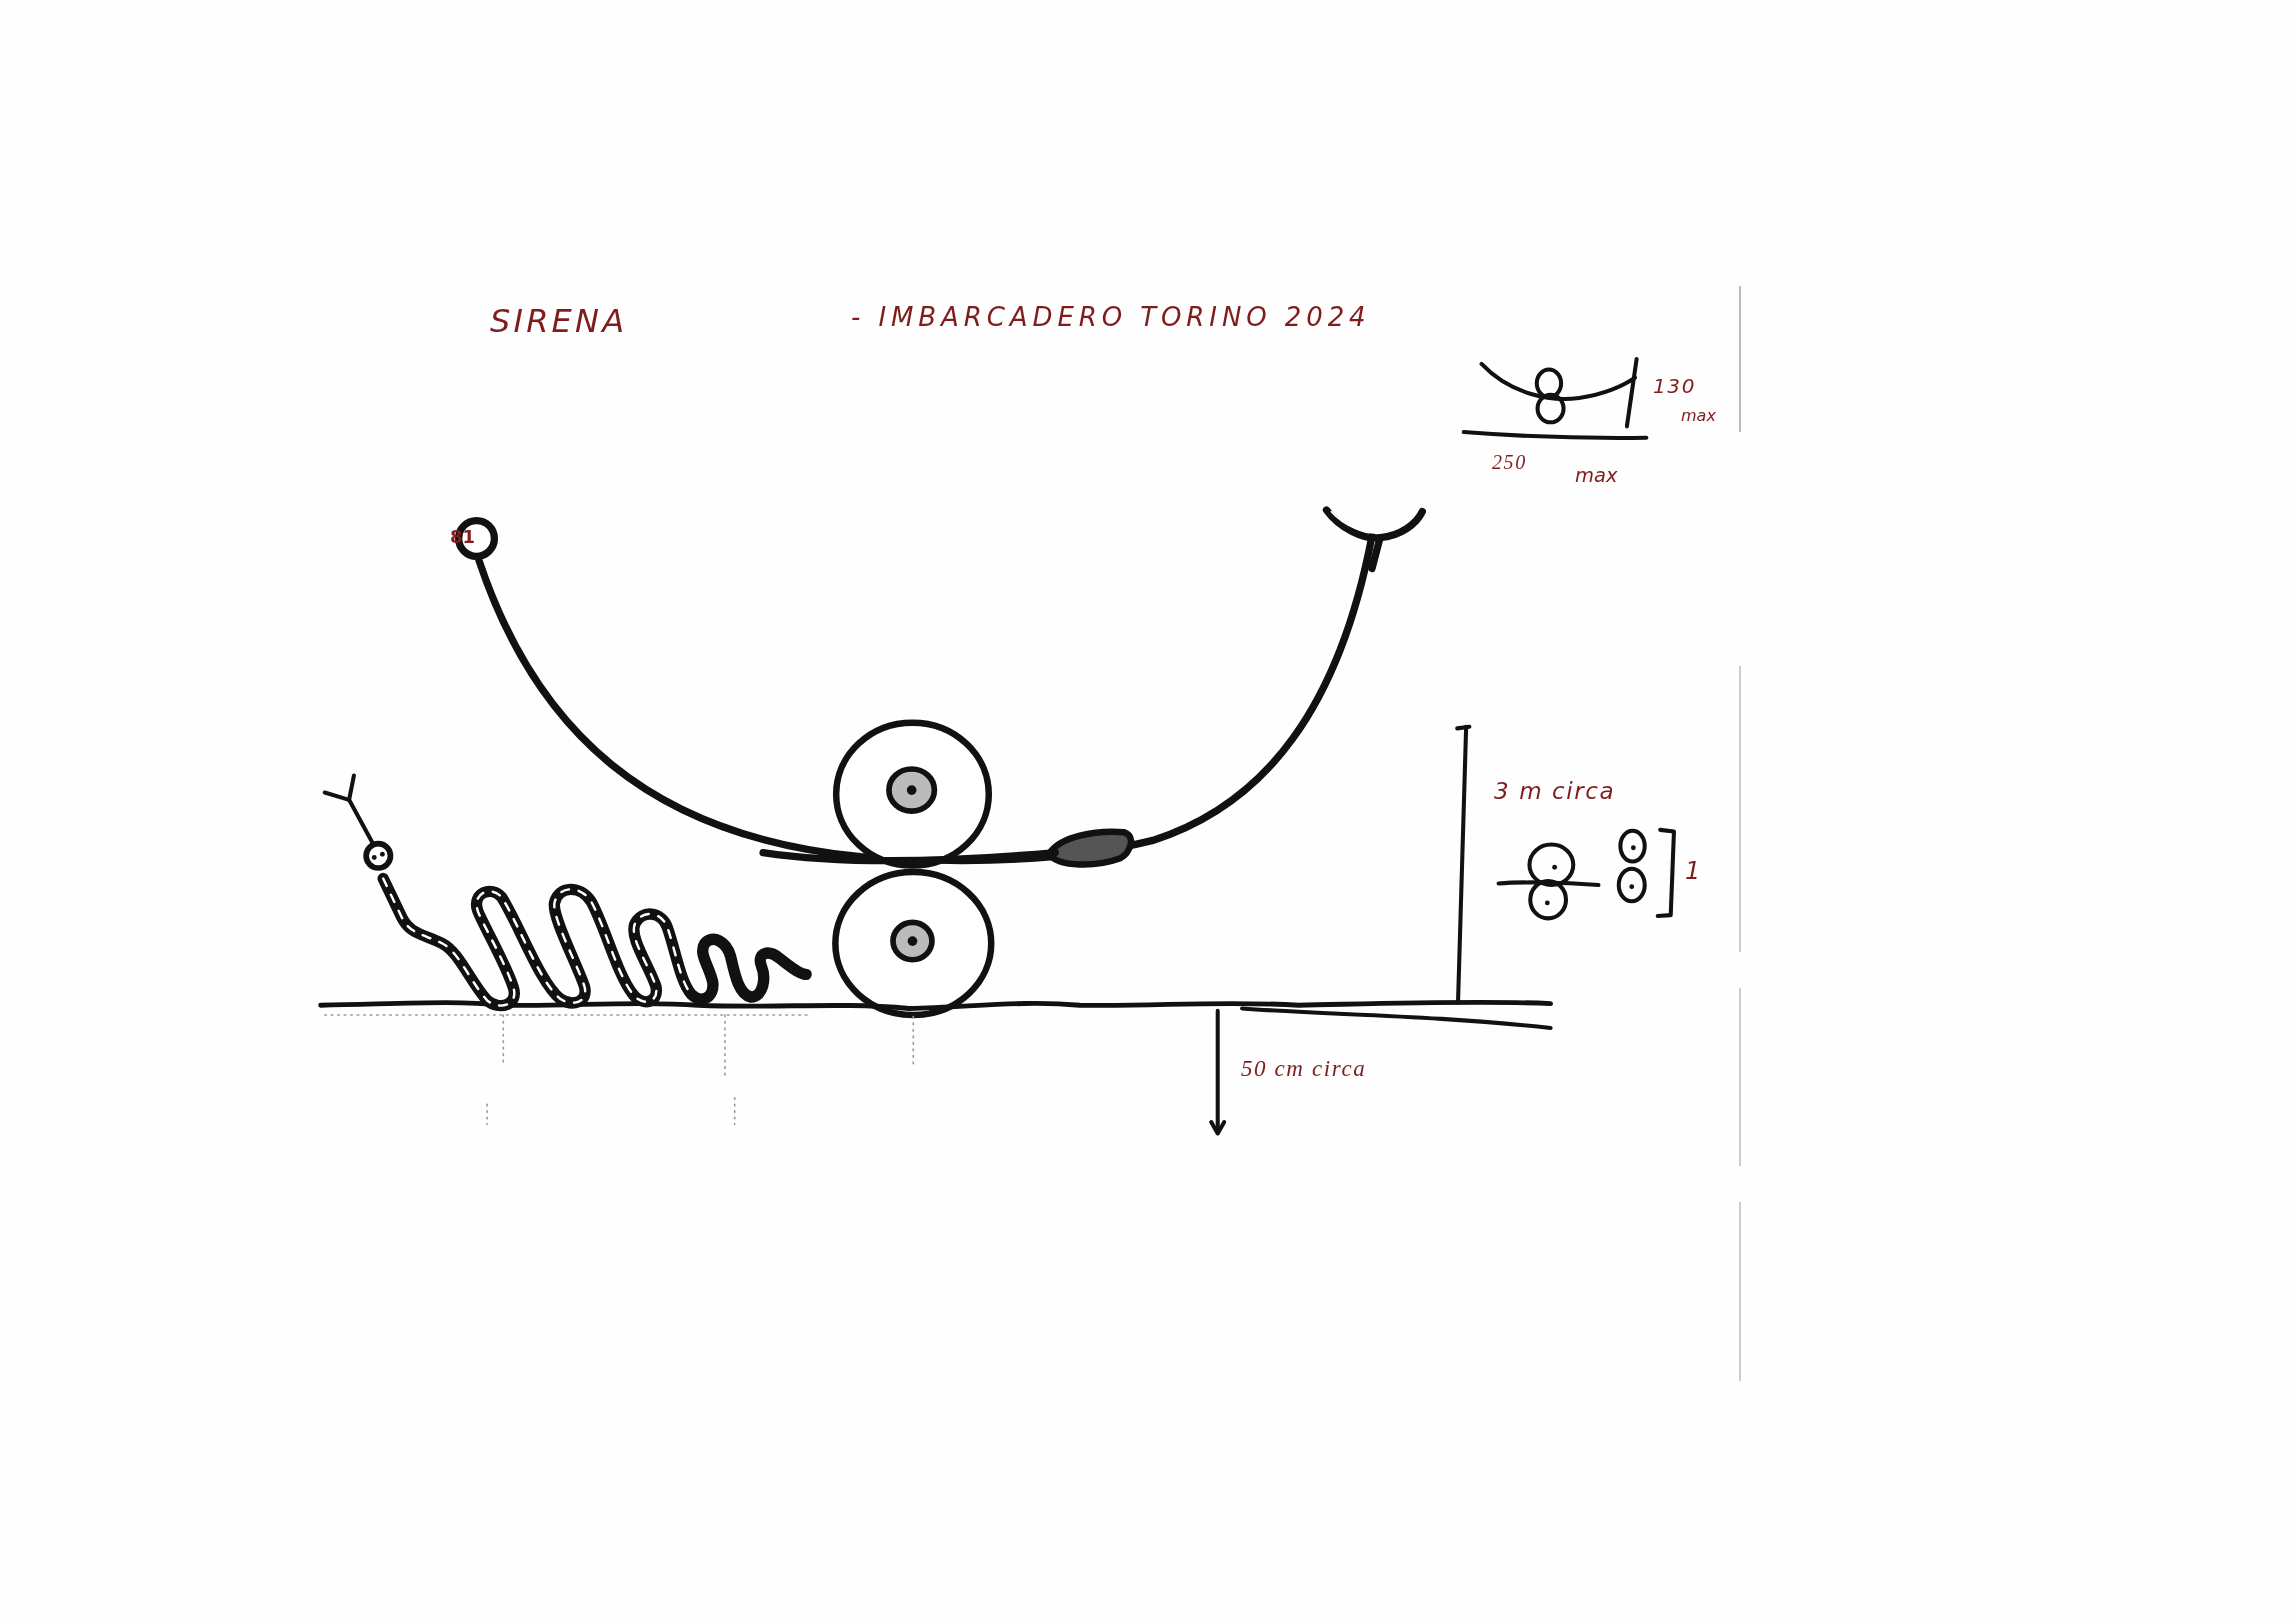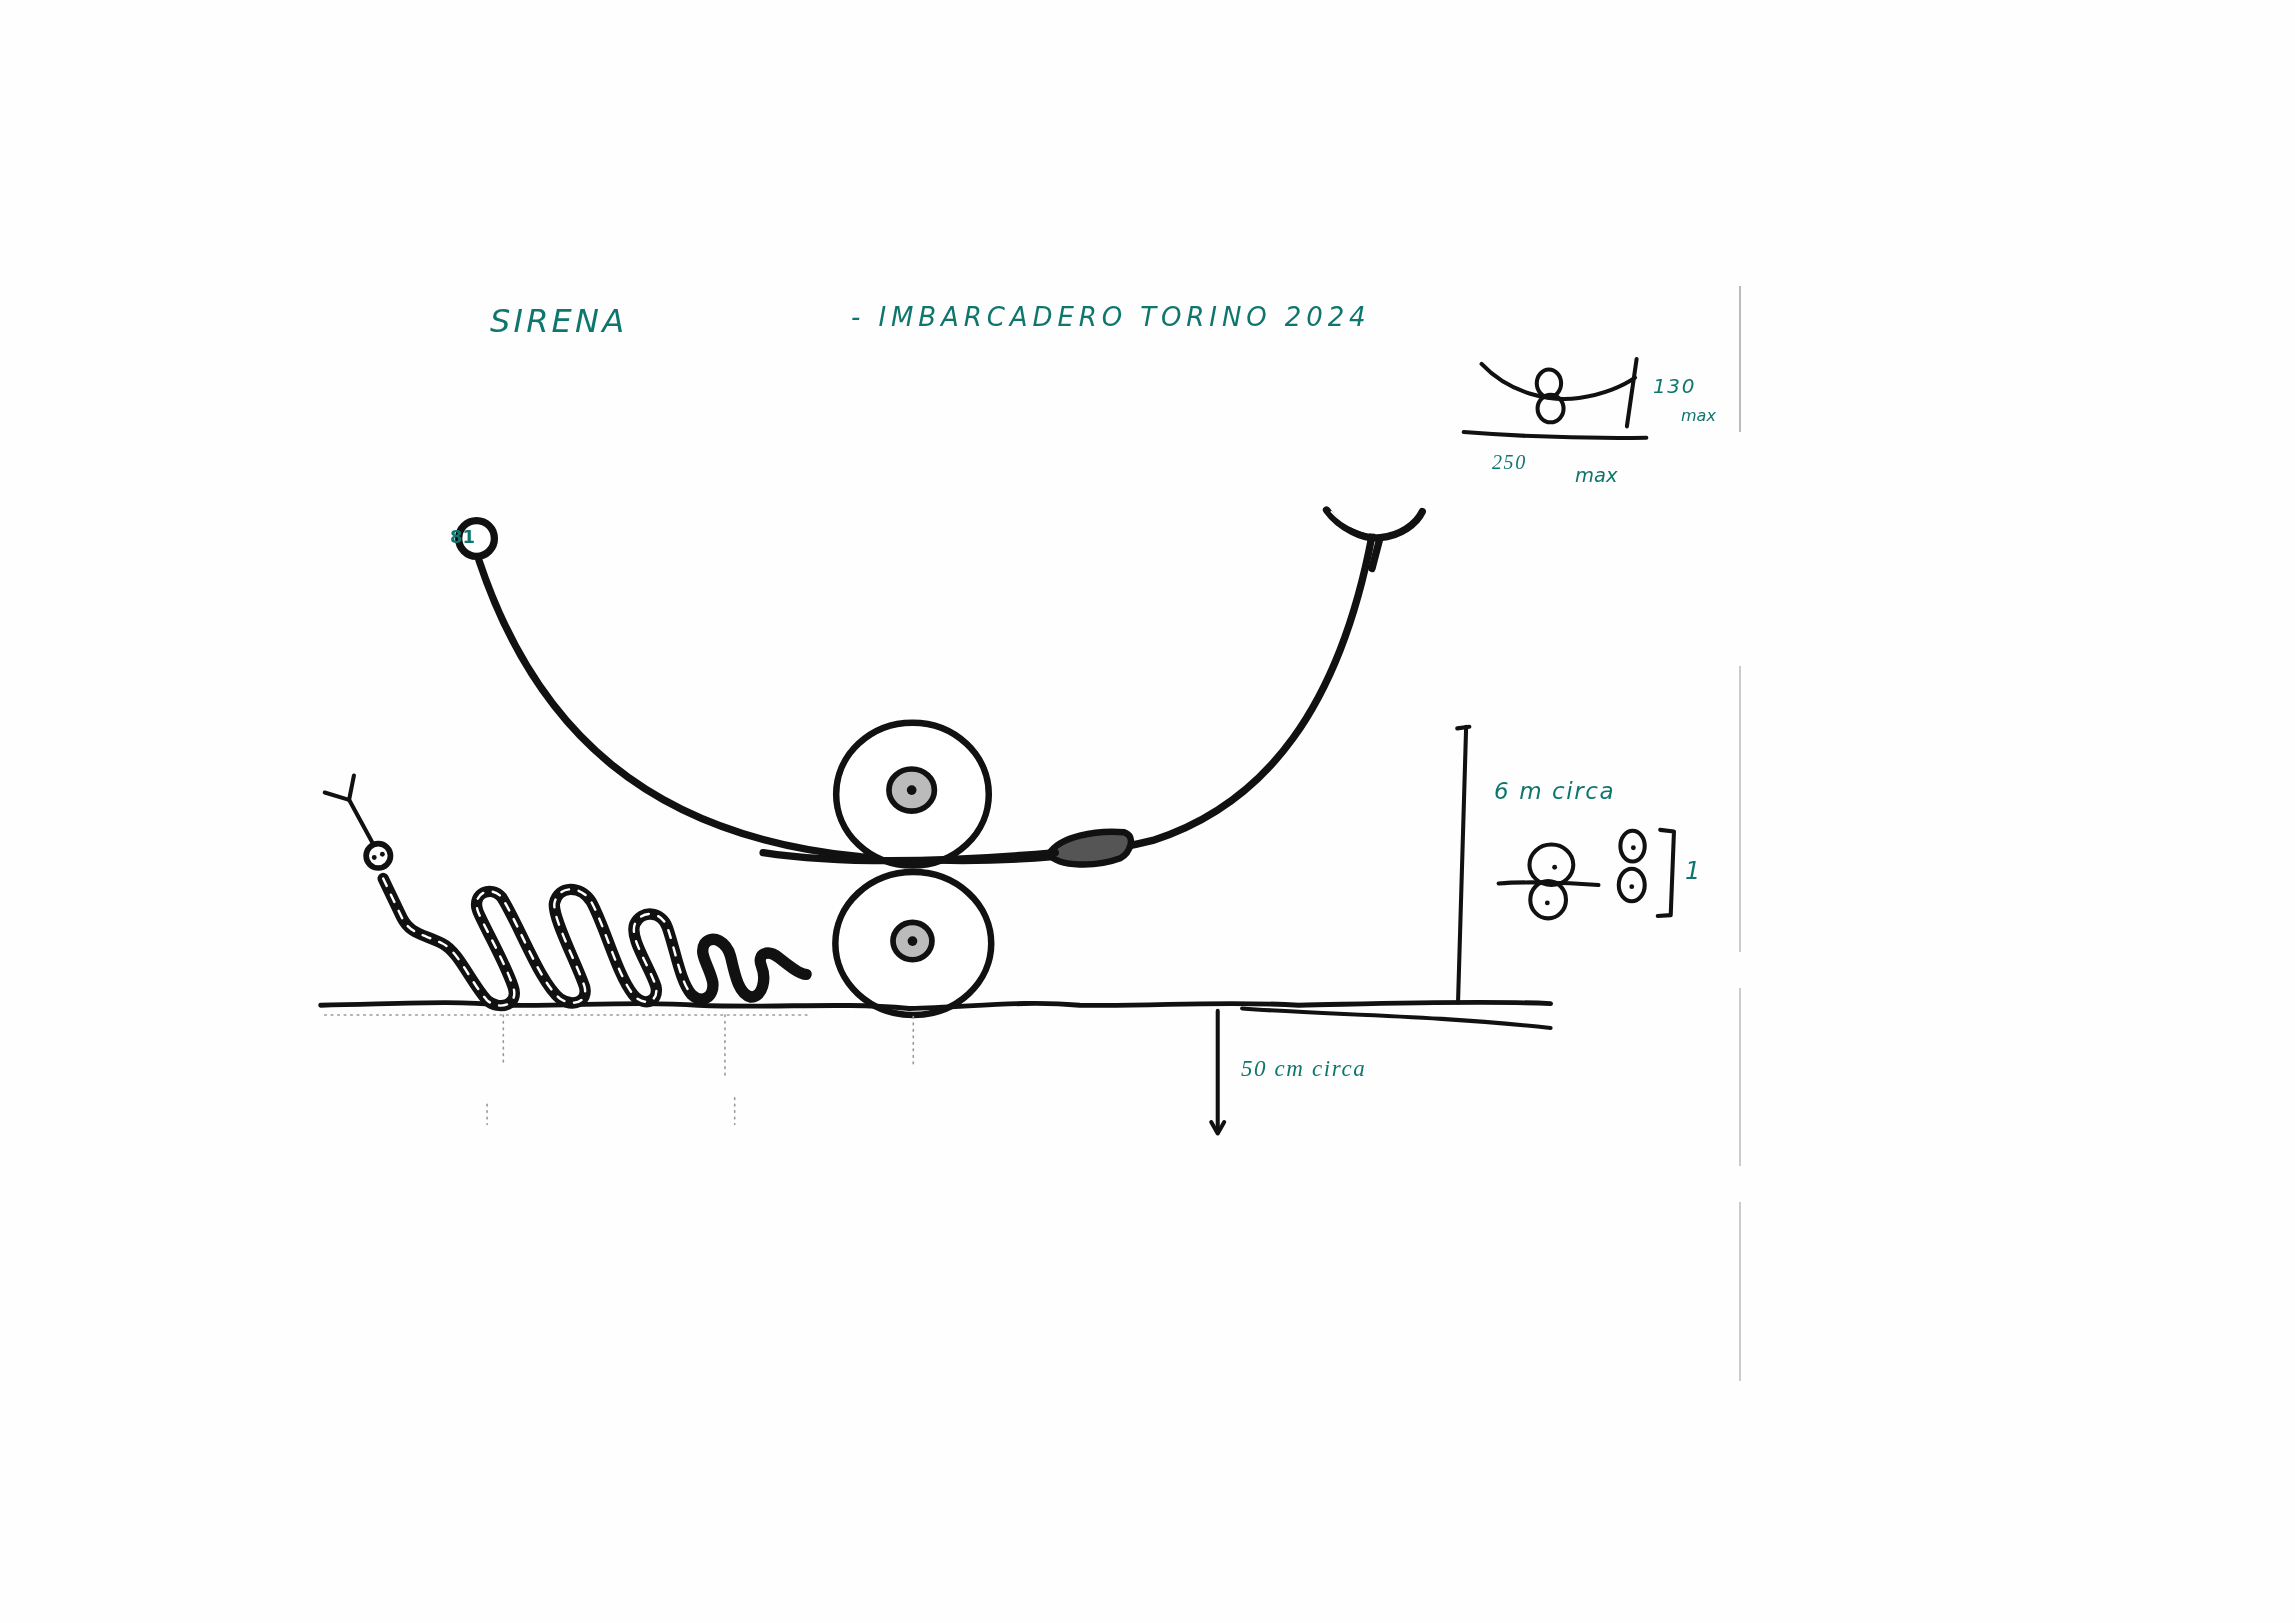--- a/index.html
+++ b/index.html
@@ -1,19 +1,19 @@
 <!DOCTYPE html>
 <html style="font-size:13px"><head>
   <meta charset="utf-8">
   <style>
     html, body { margin: 0; padding: 0; background: #ffffff; }
     body { width: 2295px; height: 1624px; position: relative; overflow: hidden; }
     .page { position: absolute; left: 0; top: 0; width: 2295px; height: 1624px; background: #fefefe; }
     svg { position: absolute; left: 0; top: 0; }
-    .label { position: absolute; font-family: "DejaVu Sans", sans-serif; color: #0f766e; font-style: italic; white-space: nowrap; }
+    .label { position: absolute; font-family: "DejaVu Sans", sans-serif; color: #7f1d1d; font-style: italic; white-space: nowrap; }
     .title { font-size: 32px; letter-spacing: 3.2px; }
     .note { font-size: 20px; letter-spacing: 1.6px; }
     .small { font-size: 21px; }
     .scan-edge { position: absolute; left: 1739px; width: 1.6px; background: #bbb; }
   </style>
 </head>
 <body>
 
 <div class="page">
 
@@ -119,18 +119,18 @@
   <div class="label title" style="left:490px;top:302px;">SIRENA</div>
   <div class="label title" style="left:851px;top:302px;font-size:26px;letter-spacing:4.9px;">- IMBARCADERO TORINO 2024</div>
 
   <div class="label small" style="left:450px;top:526px;font-weight:bold;font-style:normal;font-size:18px;">81</div>
 
   <div class="label note" style="left:1653px;top:374px;">130</div>
   <div class="label small" style="left:1681px;top:406px;font-size:16px;">max</div>
   <div class="label note" style="left:1492px;top:451px;font-family:Liberation Serif, serif;">250</div>
   <div class="label small" style="left:1575px;top:464px;font-size:19.5px;">max</div>
 
-  <div class="label note" style="left:1494px;top:778px;font-size:23px;">6 m circa</div>
+  <div class="label note" style="left:1494px;top:778px;font-size:23px;">3 m circa</div>
   <div class="label note" style="left:1685px;top:857px;font-size:24px;">1</div>
 
   <div class="label note" style="left:1241px;top:1056px;font-size:23px;font-family:Liberation Serif, serif;">50 cm circa</div>
 </div>
 
 
 </body></html>

